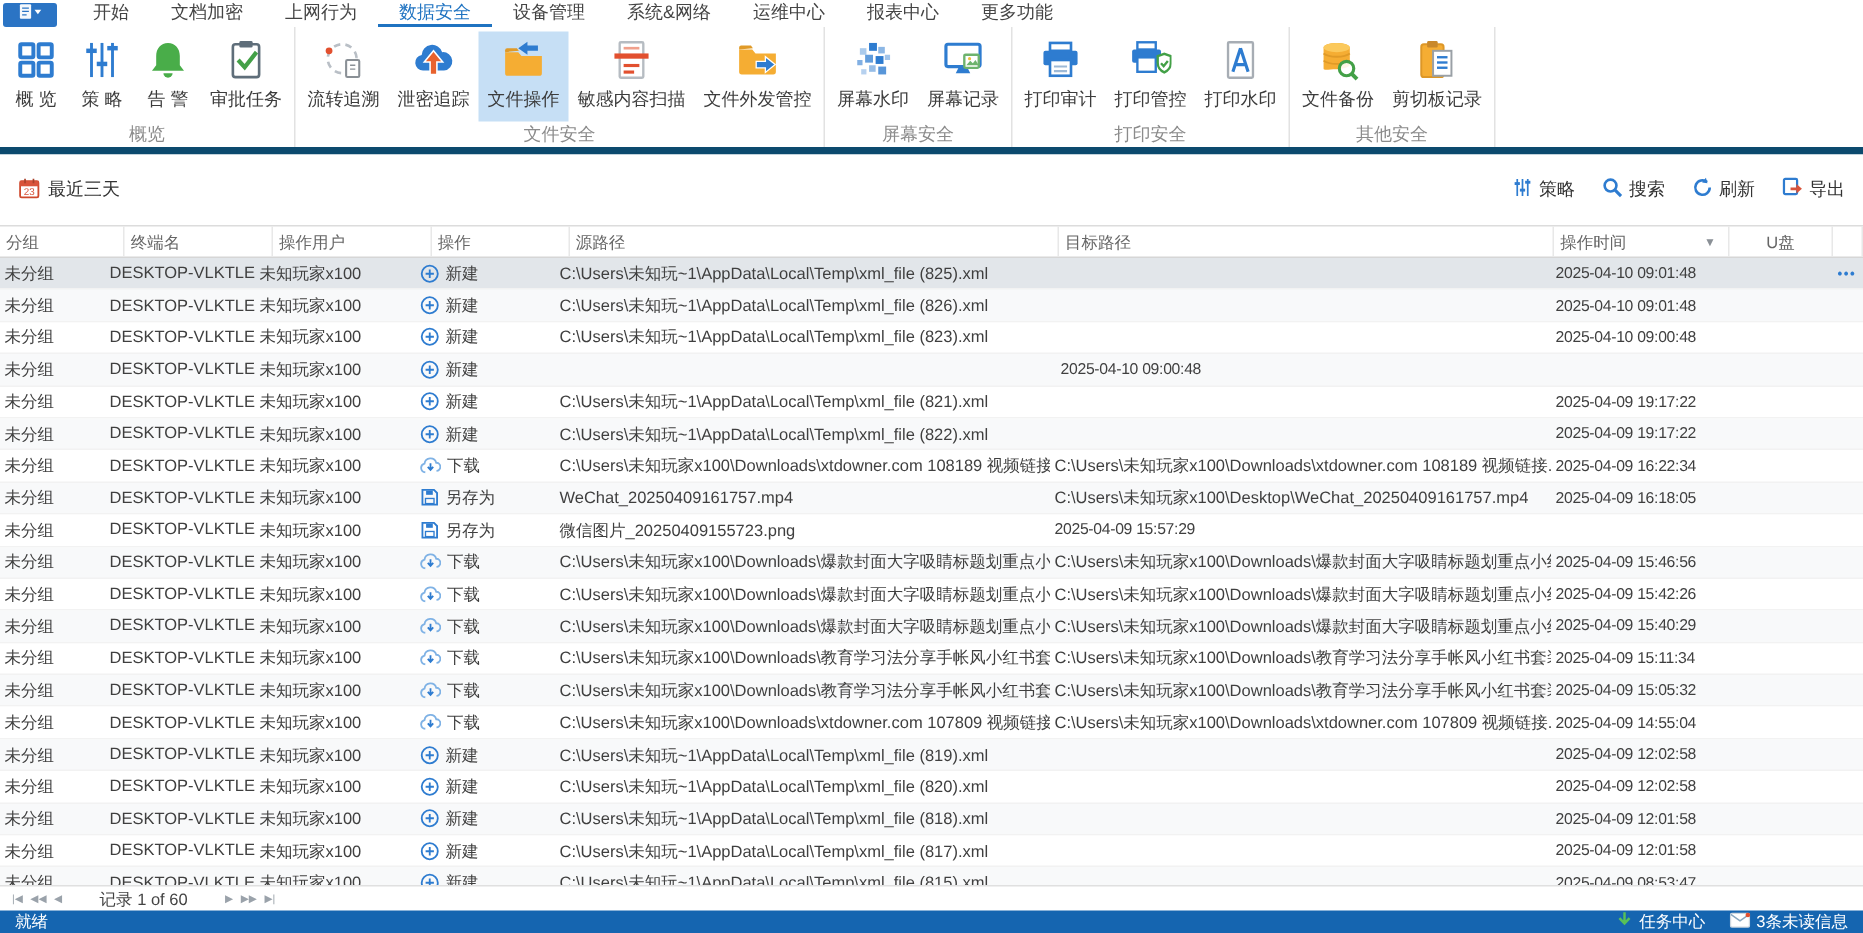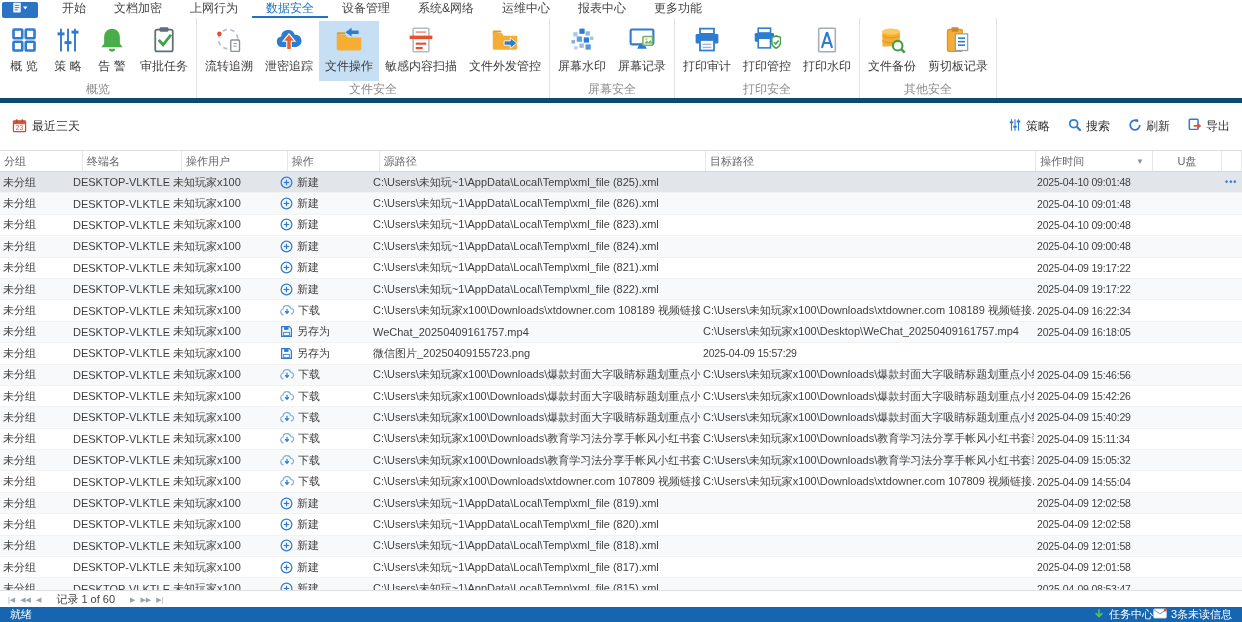--- a/index.html
+++ b/index.html
@@ -39,25 +39,25 @@
   .grow.alt{background:#f8f9fa}
   .grow.sel{background:#e2e6ea}
   .cell{padding:0 3px;white-space:nowrap;overflow:hidden;color:#3f3f3f;font-size:11px;height:100%;display:flex;align-items:center}
   .cell.op .oplbl{margin-left:4px}
   .cell.time{font-size:10.5px;letter-spacing:-0.2px}
   .dots{color:#2e7cd0;font-weight:bold;font-size:9px;letter-spacing:1px;cursor:pointer}
 
   
   .pager{height:17px;display:flex;align-items:center;border-top:1px solid #e0e0e0;padding-left:8px;gap:5px;color:#444;background:#fff;font-size:11px}
   .arr{color:#9aa2aa;font-size:7px;cursor:pointer;line-height:17px}
-  .rec{margin:0 10px;color:#444}
+  .rec{margin:0 20px;color:#444}
 
   
   .statusbar{height:15px;background:#1565b0;color:#fff;display:flex;align-items:center;justify-content:space-between;padding:0 10px;font-size:11px}
-  .sb-right{display:flex;gap:0;align-items:center}
+  .sb-right{display:flex;gap:16px;align-items:center}
   .sb-item{display:flex;align-items:center;gap:4px;cursor:pointer}
 </style>
 </head>
 <body>
 
 <div class="window">
 
   <div class="menubar">
     <div class="app-btn">
       <span><svg width="18" height="12" viewBox="0 0 24 16">
@@ -453,21 +453,20 @@
         <div class="cell op" style="width: 93px;">
           <span style="display: inline-flex;">
             <svg width="13" height="13" viewBox="0 0 16 16">
               <circle cx="8" cy="8" r="6.6" fill="none" stroke="#2e7cd0" stroke-width="1.5"></circle>
               <line x1="8" y1="4.6" x2="8" y2="11.4" stroke="#2e7cd0" stroke-width="1.5"></line>
               <line x1="4.6" y1="8" x2="11.4" y2="8" stroke="#2e7cd0" stroke-width="1.5"></line>
             </svg>
           </span>
           <span class="oplbl">新建</span>
         </div>
-        <div class="cell" style="width: 330px;">C:\Users\未知玩~1\AppData\Local\Temp\xml_file (824).xml</div>
         <div class="cell" style="width: 334px;"></div>
         <div class="cell time" style="width: 118px;">2025-04-10 09:00:48</div>
         <div class="cell" style="width: 70px;"></div>
         <div class="cell" style="width: 20px;"></div>
       </div>
       <div class="grow">
         <div class="cell" style="width: 70px;">未分组</div>
         <div class="cell" style="width: 100px;">DESKTOP-VLKTLE1</div>
         <div class="cell" style="width: 107px;">未知玩家x100</div>
         <div class="cell op" style="width: 93px;">

